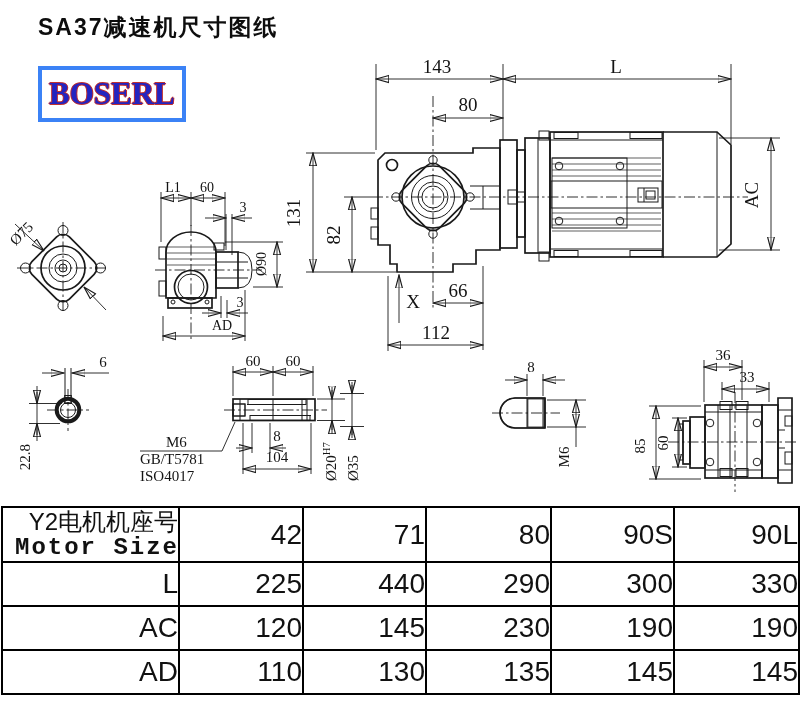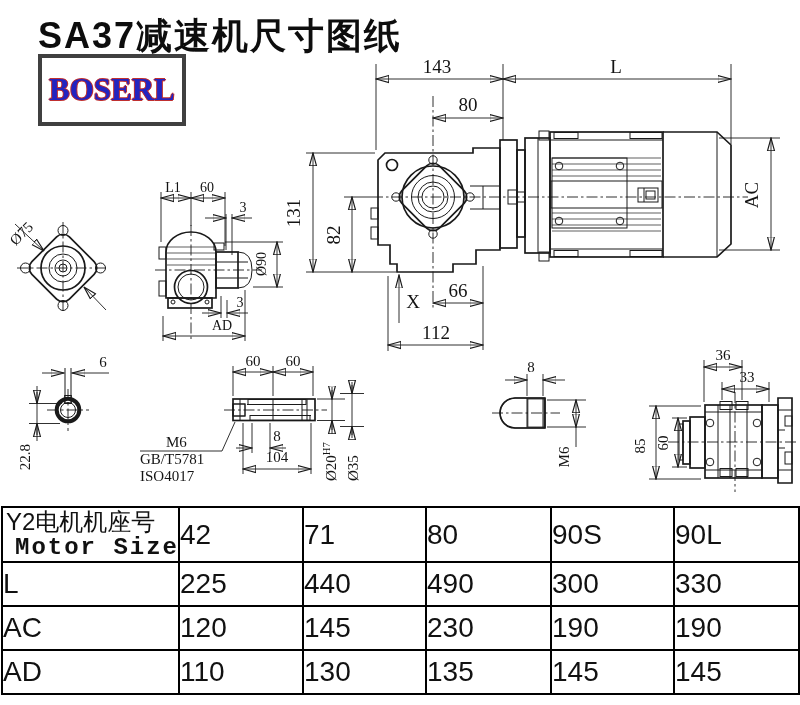--- a/index.html
+++ b/index.html
@@ -1,22 +1,22 @@
 <!DOCTYPE html>
 <html><head>
 <meta charset="utf-8">
 <style>
   html,body{margin:0;padding:0;background:#fff;}
   #sheet{position:relative;width:800px;height:705px;background:#fff;overflow:hidden;
          font-family:"Liberation Sans",sans-serif;color:#111;}
   
-  #title{position:absolute;left:38px;top:12px;font-size:36px;font-weight:bold;
+  #title{position:absolute;left:38px;top:12px;font-size:23px;font-weight:bold;
          letter-spacing:2px;color:#0d0d0d;white-space:nowrap;}
-  #logo{position:absolute;left:38px;top:54px;border:4px solid #404040;background:#fff;
-        padding:12px 7px;}
+  #logo{position:absolute;left:38px;top:66px;border:4px solid #3b82f6;background:#fff;
+        padding:4px 7px;}
   #logo span{font-family:"Liberation Serif",serif;font-size:31px;font-weight:bold;line-height:40px;
         color:#2324c0;text-shadow:1px 0 0 #c03030,-1px 0 0 #c03030,0 1px 0 #c03030,0 -1px 0 #c03030;}
   
   #dwg{position:absolute;left:0;top:0;}
   #dwg line,#dwg path,#dwg rect,#dwg circle{stroke:#1a1a1a;fill:none;}
   .ol{stroke-width:1.7;}
   .tl{stroke-width:1;}
   .th{stroke-width:.7;}
   .dl{stroke-width:.9;}
   .cl{stroke-width:.9;stroke-dasharray:11 3 2.5 3;}
@@ -26,21 +26,21 @@
   .wh{fill:#fff;stroke:none;}
   .hat{fill:url(#h);stroke:none;}
   #dwg text{fill:#141414;stroke:none;font-family:"Liberation Serif",serif;}
   .dt{font-size:15px;}
   .dts{font-size:14px;}
   .dtl{font-size:19px;}
   .sup{font-size:10.5px;}
   
   #dimtable{position:absolute;left:1px;top:506px;width:797px;border-collapse:collapse;
             table-layout:fixed;}
-  #dimtable td{border:2.5px solid #000;text-align:left;vertical-align:middle;
+  #dimtable td{border:2.5px solid #000;text-align:right;vertical-align:middle;
             font-size:28px;padding:0;overflow:hidden;}
   #dimtable tr.hd td{height:53px;}
   #dimtable tr.rw td{height:42px;}
   td.mh{text-align:left;}
   .mh .cn{font-size:24px;line-height:26px;padding-left:3px;white-space:nowrap;}
   .mh .en{font-family:"Liberation Mono",monospace;font-size:24px;line-height:26px;
           padding-left:12px;letter-spacing:2px;white-space:nowrap;font-weight:bold;}
 </style>
 </head>
 <body>
@@ -382,21 +382,21 @@
       <td>42</td>
       <td>71</td>
       <td>80</td>
       <td>90S</td>
       <td>90L</td>
     </tr>
     <tr class="rw">
       <td>L</td>
       <td>225</td>
       <td>440</td>
-      <td>490</td>
+      <td>290</td>
       <td>300</td>
       <td>330</td>
     </tr>
     <tr class="rw">
       <td>AC</td>
       <td>120</td>
       <td>145</td>
       <td>230</td>
       <td>190</td>
       <td>190</td>

